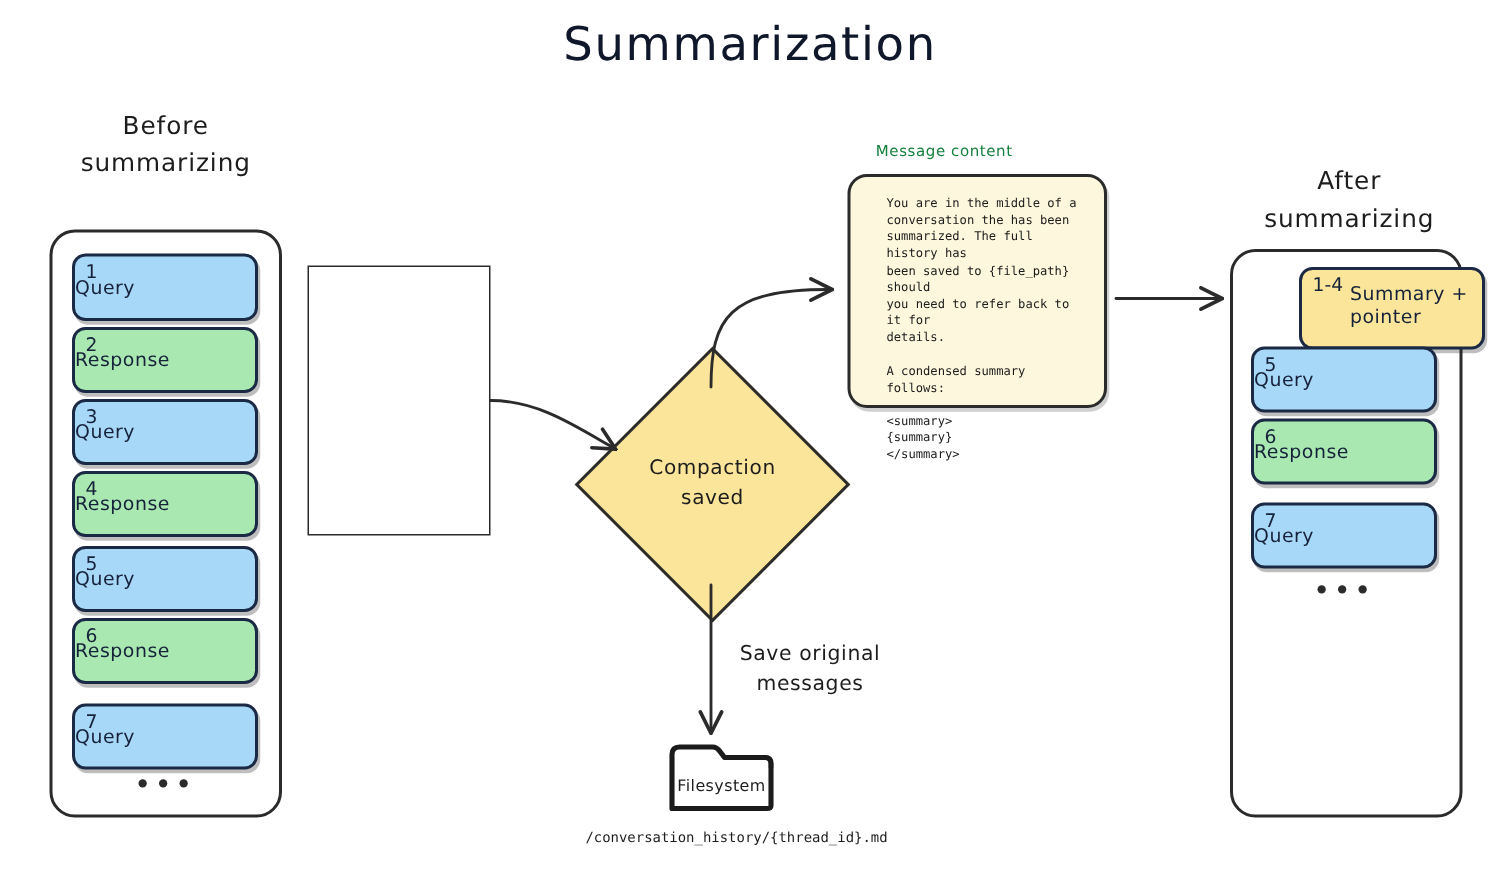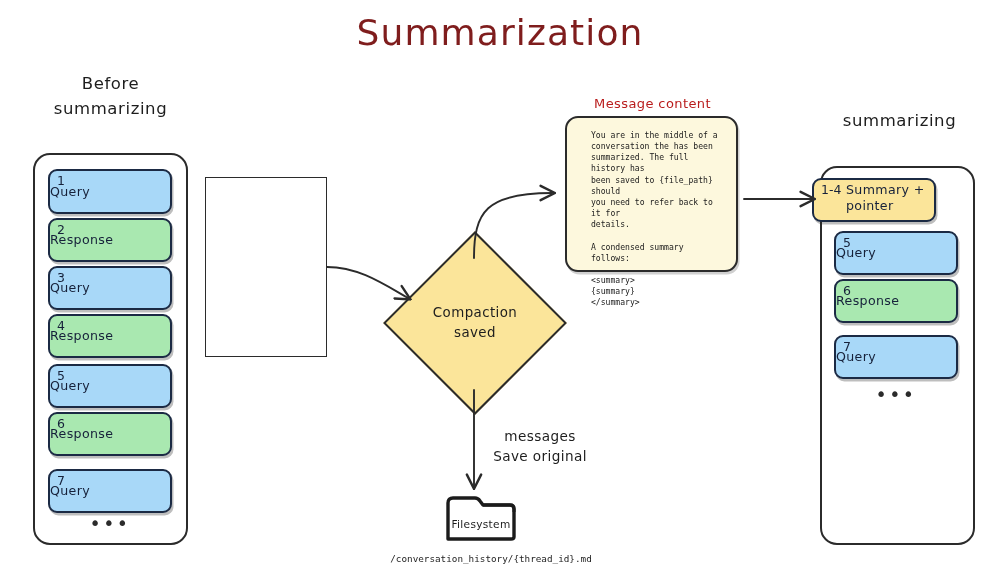--- a/index.html
+++ b/index.html
@@ -27,23 +27,23 @@
     pointer-events: none;
   }
 
   .hand { font-family: "DejaVu Sans", sans-serif; }
 
   #page-title {
     position: absolute;
     left: 0; top: 12px;
     width: 1000px;
     text-align: center;
-    font-size: 36px;
+    font-size: 31px;
     letter-spacing: 1.1px;
-    color: #7f1d1d;
+    color: #0f172a;
   }
 
   .col-heading {
     position: absolute;
     text-align: center;
     font-size: 16.5px;
     line-height: 25px;
     letter-spacing: .6px;
     color: #1d1d1d;
   }
@@ -100,26 +100,26 @@
     position: absolute;
     left: 205px; top: 177px;
     width: 122px; height: 180px;
     box-sizing: border-box;
     border: 1.9px solid #2b2b2b;
     background: transparent;
   }
 
   #msg-label {
     position: absolute;
-    left: 555px; top: 96px;
+    left: 532px; top: 96px;
     width: 195px;
     text-align: center;
-    font-size: 13px;
+    font-size: 10px;
     letter-spacing: .4px;
-    color: #b91c1c;
+    color: #15803d;
   }
   #msg-box {
     position: absolute;
     left: 565px; top: 116px;
     width: 173px; height: 156px;
     box-sizing: border-box;
     background: #fdf8dd;
     border: 2.1px solid #2b2b2b;
     border-radius: 13px;
     box-shadow: 1.5px 2.5px 0 rgba(40,40,40,.22);
@@ -259,47 +259,48 @@
 details.
 
 A condensed summary follows:
 
 &lt;summary&gt;
 {summary}
 &lt;/summary&gt;</pre>
   </div>
 
   <div class="hand col-heading" id="after-heading">
+    <div>After</div>
     <div>summarizing</div>
   </div>
 
   <div class="lane" id="lane-after"></div>
 
-  <div class="msg-card card-summary two-line" style="left:812px; top:178px; width:124px; height:44px;">
+  <div class="msg-card card-summary two-line" style="left:866px; top:178px; width:124px; height:55px;">
     <span class="hand num">1-4</span>
     <span class="hand cap" style="white-space:pre-line;padding-left:32px;">Summary +
 pointer</span>
   </div>
   <div class="msg-card card-query one-line" style="left:834px; top:231px; width:124px; height:44px;">
     <span class="hand num">5</span>
     <span class="hand cap">Query</span>
   </div>
   <div class="msg-card card-response one-line" style="left:834px; top:279px; width:124px; height:44px;">
     <span class="hand num">6</span>
     <span class="hand cap">Response</span>
   </div>
   <div class="msg-card card-query one-line" style="left:834px; top:335px; width:124px; height:44px;">
     <span class="hand num">7</span>
     <span class="hand cap">Query</span>
   </div>
   <div class="dots" style="left:834px; top:383px; width:124px;">•••</div>
 
   <div class="hand" id="save-label">
+    <div>Save original</div>
     <div>messages</div>
-    <div>Save original</div>
   </div>
 
   <div id="folder">
     <svg width="74" height="48" viewBox="0 0 74 48">
       <path d="M4 45 L4 9 Q4 4 9 4 L31 4 Q34 4 36 7 L39 11 L66 11 Q70 11 70 15 L70 43 Q70 45 67 45 Z" fill="#ffffff" stroke="#1b1b1b" stroke-width="3.4" stroke-linejoin="round"></path>
       <path d="M39 11 L66 11 Q70 11 70 15 L70 18" fill="none" stroke="#1b1b1b" stroke-width="3"></path>
     </svg>
     <div class="hand" id="folder-label">Filesystem</div>
   </div>
 

